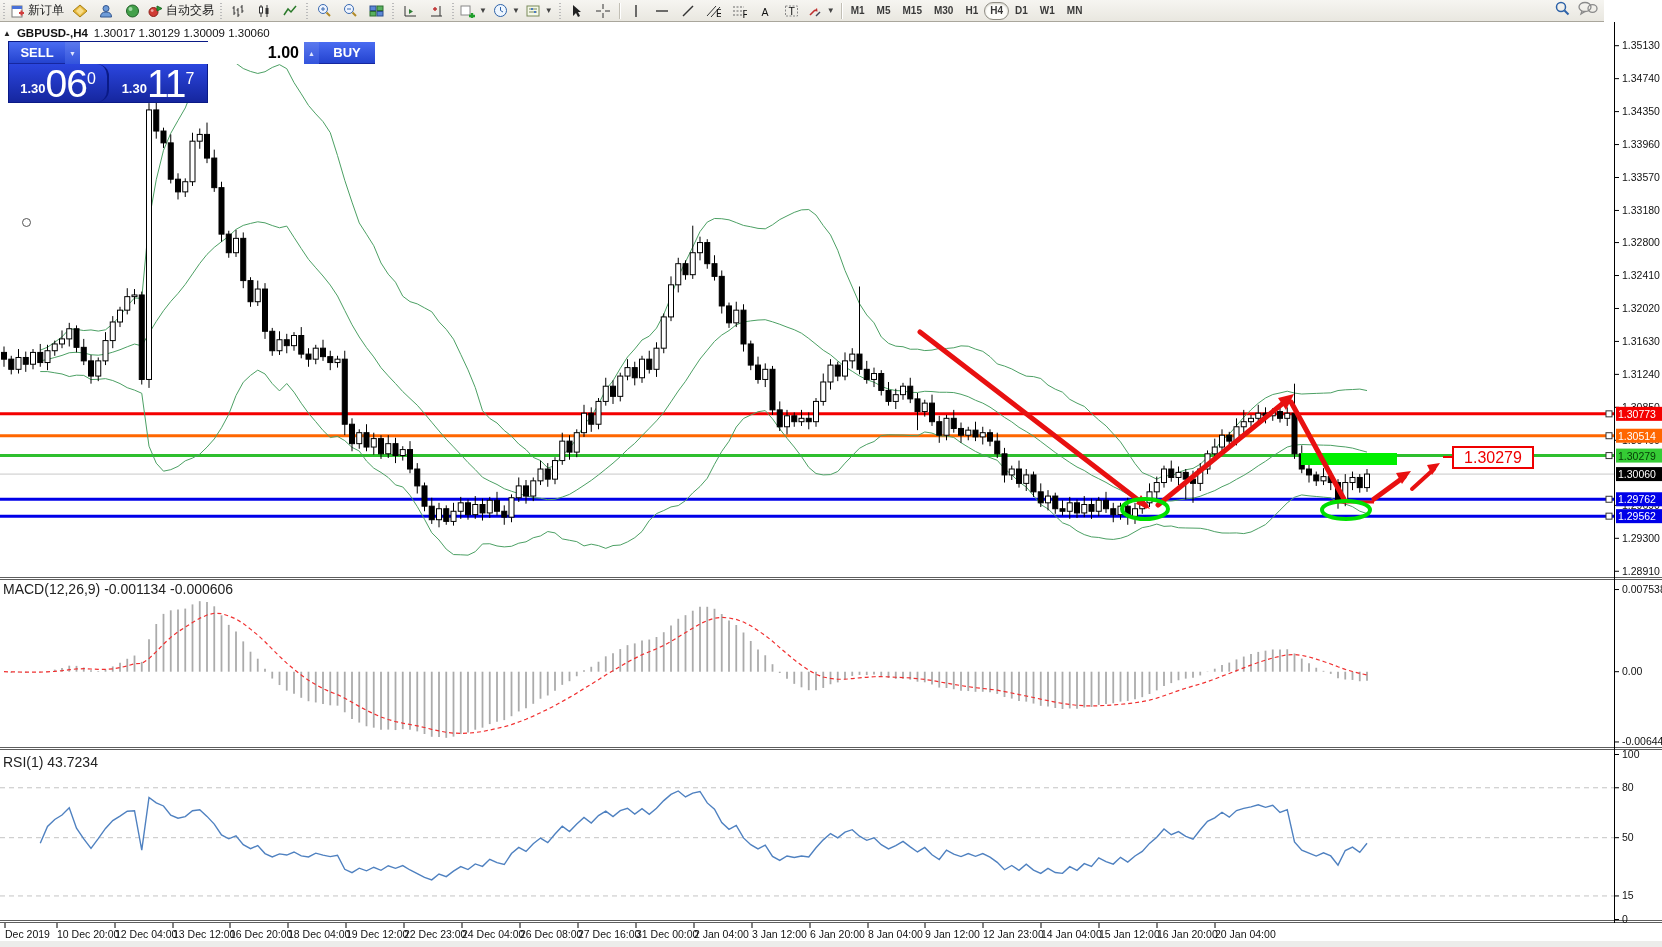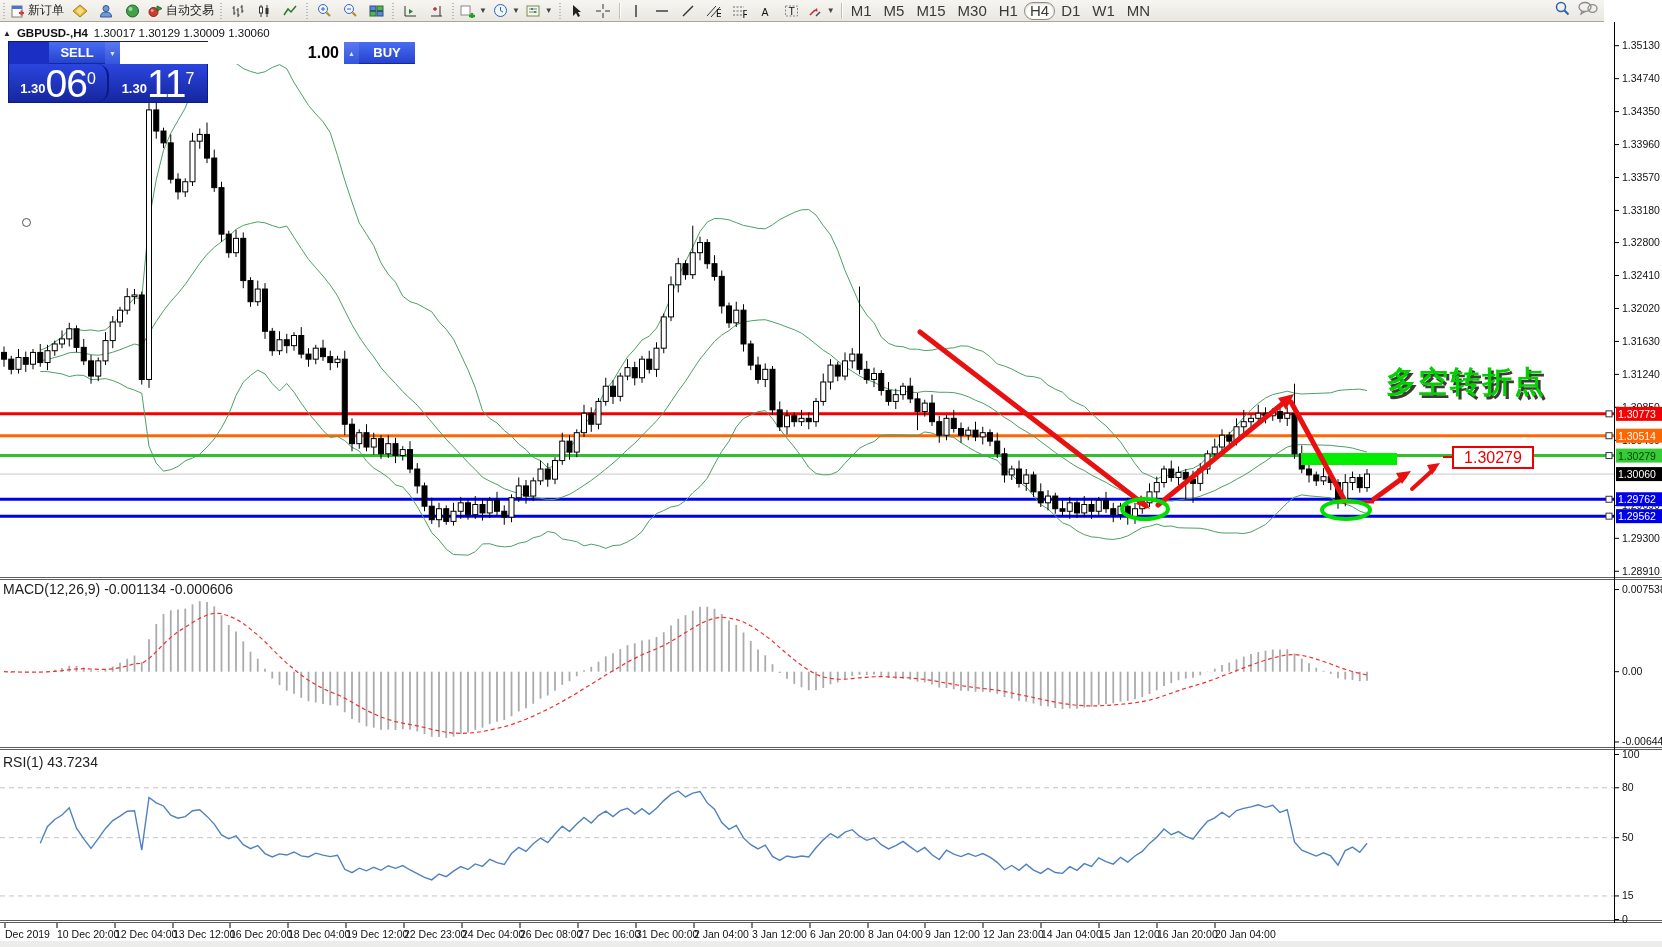--- a/index.html
+++ b/index.html
@@ -10,33 +10,33 @@
            background:linear-gradient(#f6f5f1,#e9e7e0);
            border-bottom:1px solid #a9a69c;display:flex;align-items:center;
            font-size:12px;color:#222;white-space:nowrap;z-index:30;}
   .grip{width:6px;height:16px;margin:0 1px;
         background:repeating-linear-gradient(#bbb 0 1px,transparent 1px 3px);
         background-size:2px 100%;background-repeat:repeat-y;background-position:2px 0;}
   .tbtn{height:18px;min-width:20px;padding:0 2px;display:flex;align-items:center;
         justify-content:center;gap:3px;border:1px solid transparent;border-radius:2px;}
   .caret{font-size:8px;color:#444;margin-left:1px;}
   .sep{width:1px;height:16px;background:#c2bfb5;margin:0 3px;box-shadow:1px 0 0 #fff;}
-  .tf{height:16px;padding:0 5px;font-size:15px;font-weight:normal;color:#3a3a3a;
+  .tf{height:16px;padding:0 5px;font-size:10px;font-weight:bold;color:#3a3a3a;
       display:flex;align-items:center;border:1px solid transparent;border-radius:2px;}
   .tf.active{background:#fdfdfa;border-color:#8f8d84;box-shadow:inset 0 1px 2px #cfcdc4;border-radius:9px;}
   #tb-right{position:absolute;right:6px;top:1px;display:flex;align-items:center;gap:8px;}
   
   #chart-svg{position:absolute;left:0;top:0;z-index:1;}
   svg text{font-family:"Liberation Sans",sans-serif;font-size:10.5px;fill:#111;}
   
   #symbol-row{position:absolute;left:3px;top:27px;z-index:10;font-size:11.5px;color:#111;display:flex;gap:6px;align-items:center;}
   #symbol-row .tri{font-size:8px;color:#222;}
   #oneclick{position:absolute;left:8px;top:41px;width:198px;z-index:10;
             background:#1c2fc4;border:1px solid #0a1a86;}
-  #oc-row1{display:flex;height:22px;margin-left:40px;}
+  #oc-row1{display:flex;height:22px;}
   .oc-btn{flex:0 0 56px;display:flex;align-items:center;justify-content:center;
           color:#fff;font-weight:bold;font-size:13px;
           background:linear-gradient(#4a6cf2,#2443cf);border-bottom:1px solid #16279f;}
   .oc-spin{flex:0 0 15px;display:flex;align-items:center;justify-content:center;
            background:linear-gradient(#5b79ee,#3354dc);color:#dfe6ff;font-size:7px;}
   #oc-vol{flex:1;border:0;outline:none;text-align:right;font-size:16px;font-weight:bold;
           padding:0 5px 0 0;font-family:"Liberation Sans",sans-serif;}
   #oc-row2{display:flex;height:38px;background:linear-gradient(#2b46df,#15269e);color:#fff;}
   .oc-quote{flex:1;display:flex;align-items:flex-end;justify-content:center;
             padding-bottom:3px;border-radius:12px;}
@@ -282,21 +282,20 @@
     <div class="oc-quote">
       <span class="q-small">1.30</span>
       <span class="q-big">11</span>
       <span class="q-sup">7</span>
     </div>
   </div>
 </div>
 
 <div class="pane-label" style="left:3px;top:581px;">MACD(12,26,9) -0.001134 -0.000606</div>
 <div class="pane-label" style="left:3px;top:754px;">RSI(1) 43.7234</div>
-<div id="turning-pt">多空转折点</div>
 <div id="price-callout">1.30279</div>
 <div id="callout-dash"></div>
 <div id="bottom-strip"></div>
 
 <svg id="chart-svg" width="1662" height="947" viewBox="0 0 1662 947">
       <defs>
         <clipPath id="clipMain">
           <rect x="0" y="23" width="1614" height="554"></rect>
         </clipPath>
         <clipPath id="clipMacd">

